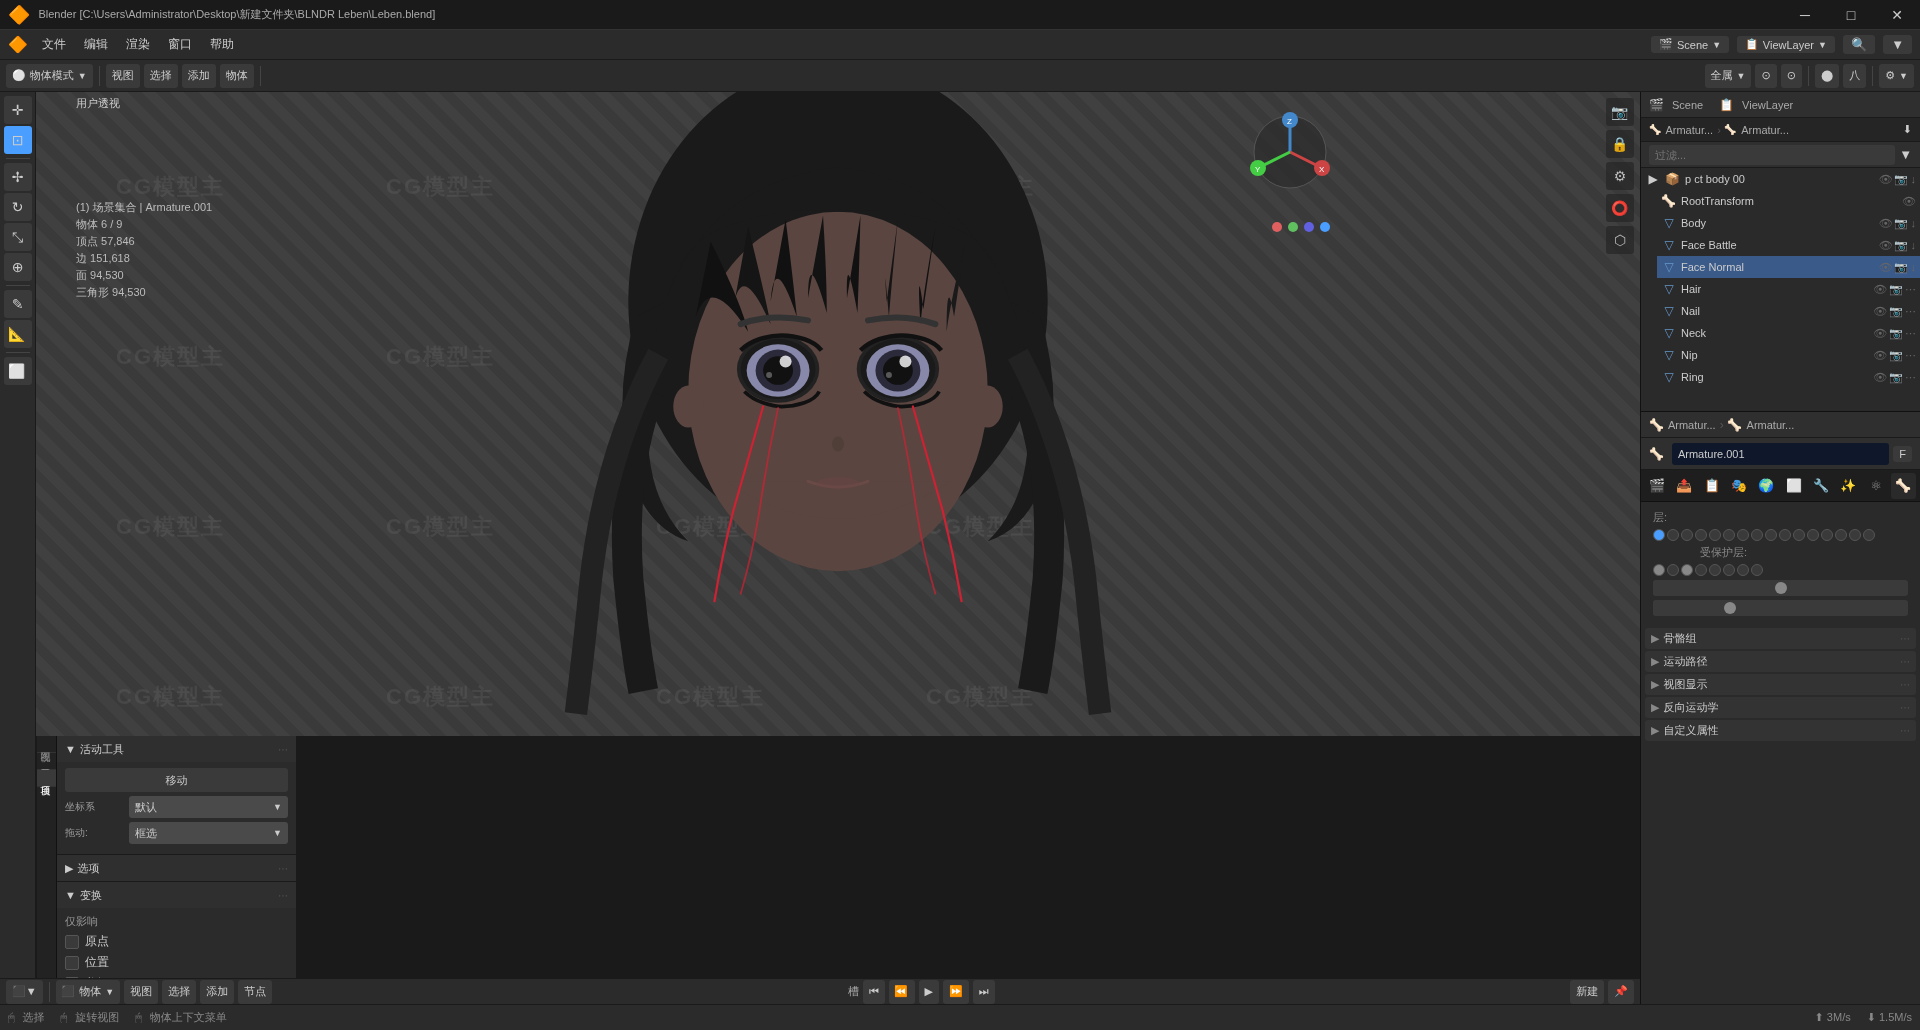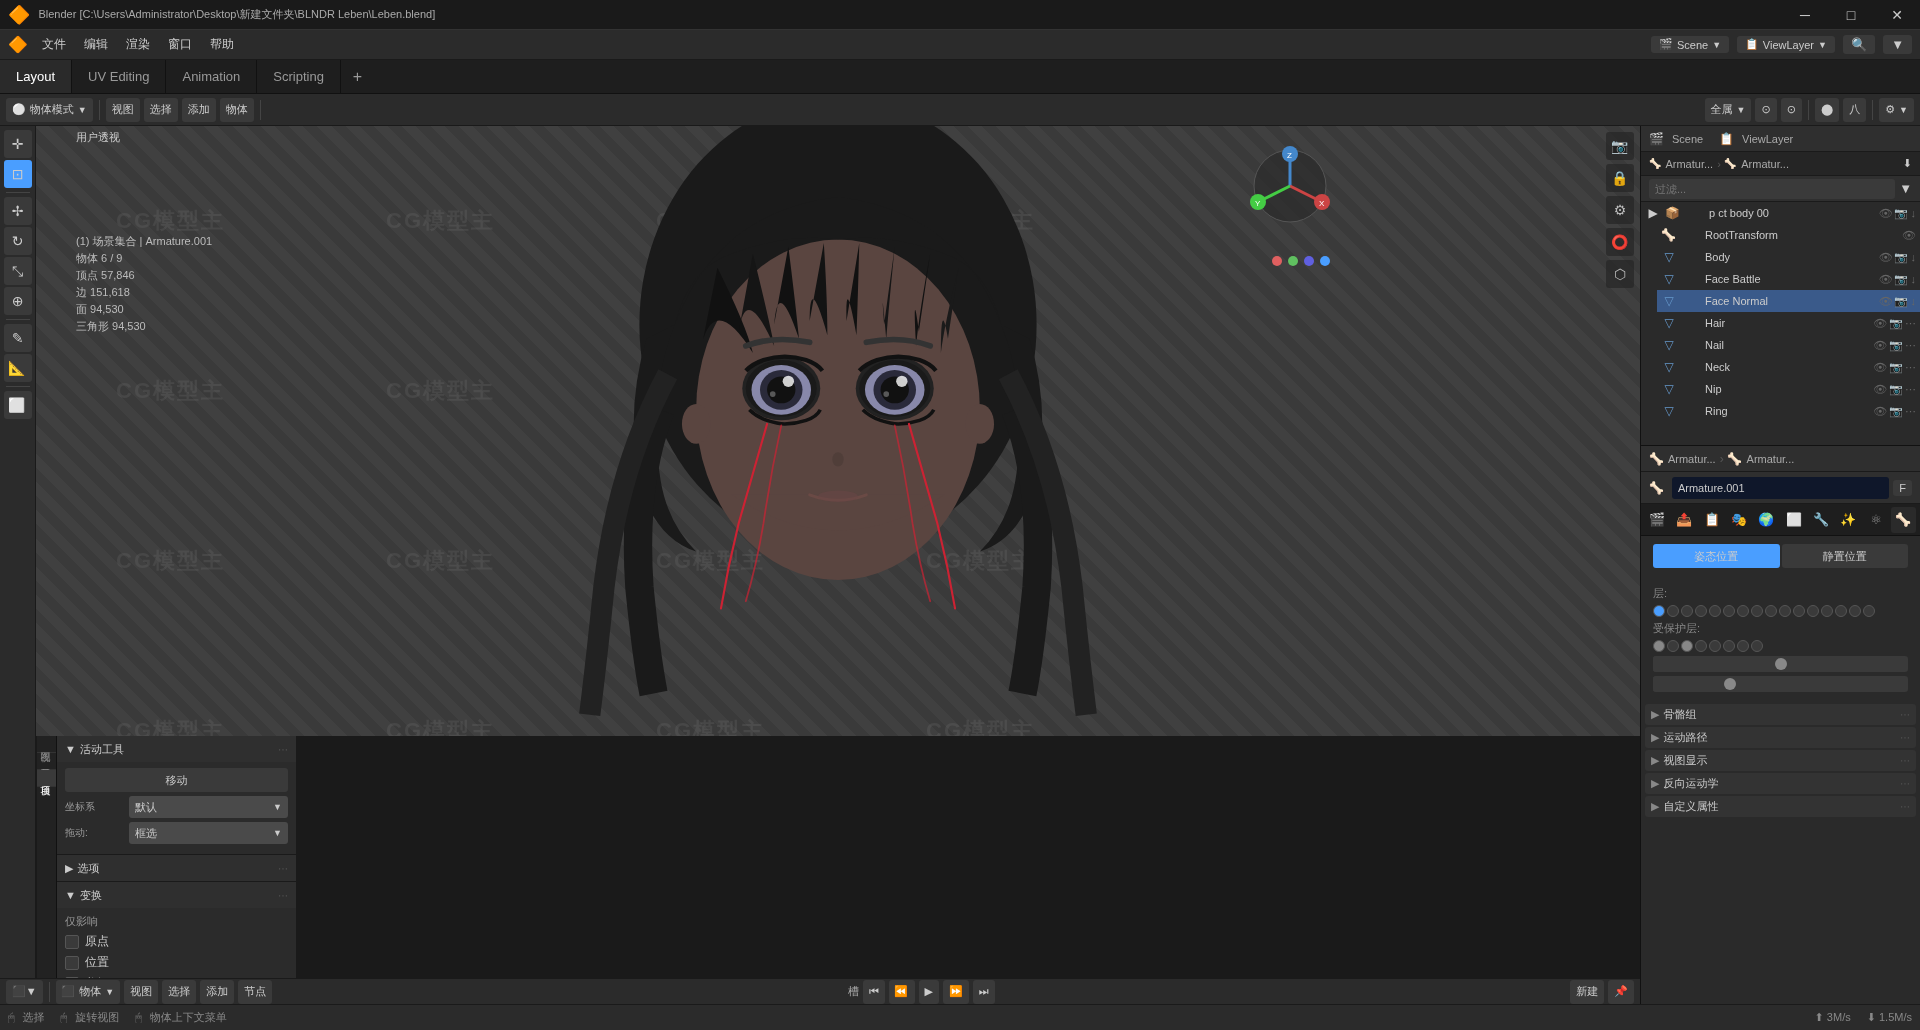--- a/index.html
+++ b/index.html
@@ -298,21 +298,21 @@
       display: flex;
       align-items: center;
       padding: 0 4px;
       cursor: pointer;
       gap: 4px;
       font-size: 11px;
     }
     .ol-item.selected { background: #3a5a8a; }
     .ol-indent { margin-left: 16px; }
     .ol-icon { font-size: 12px; width: 16px; text-align: center; }
-    .ol-name { flex: 1; margin-left: 24px; }
+    .ol-name { flex: 1; }
     .ol-vis-icons { display: flex; gap: 2px; color: #666; }
     .ol-vis-icons span { font-size: 11px; cursor: pointer; }
 
     
     #armature-info {
       height: 32px;
       background: #2f2f2f;
       display: flex;
       align-items: center;
       padding: 0 8px;
@@ -650,27 +650,20 @@
       <span style="display:flex; align-items:center; gap:4px; padding:2px 8px; background:#3a3a3a; border-radius:3px; font-size:11px;">
         <span style="color:#aaa;">📋</span>
         <span>ViewLayer</span>
         <span style="font-size:9px;">▼</span>
       </span>
       <span style="padding:2px 8px; background:#3a3a3a; border-radius:3px; font-size:13px;">🔍</span>
       <span style="padding:2px 8px; background:#3a3a3a; border-radius:3px; font-size:13px;">▼</span>
     </div>
   </div>
 
-  <div id="workspace-tabs">
-    <div class="ws-tab active">Layout</div>
-    <div class="ws-tab">UV Editing</div>
-    <div class="ws-tab">Animation</div>
-    <div class="ws-tab">Scripting</div>
-    <div class="ws-tab-add">+</div>
-  </div>
 
   <div id="header-toolbar">
     <button class="toolbar-btn">
       <span>⚪</span>
       <span>物体模式</span>
       <span style="font-size:9px;">▼</span>
     </button>
     <div class="toolbar-separator"></div>
     <button class="toolbar-btn">视图</button>
     <button class="toolbar-btn">选择</button>
@@ -1095,26 +1088,20 @@
           <div class="pi-btn" title="World">🌍</div>
           <div class="pi-btn" title="Object">⬜</div>
           <div class="pi-btn" title="Modifier">🔧</div>
           <div class="pi-btn" title="Particles">✨</div>
           <div class="pi-btn" title="Physics">⚛</div>
           <div class="pi-btn active" title="Object Data">🦴</div>
         </div>
 
         <div class="props-scroll">
 
-          <div class="sec-content">
-            <div class="pose-btn-row">
-              <button class="pose-btn active">姿态位置</button>
-              <button class="pose-btn">静置位置</button>
-            </div>
-          </div>
 
           <div class="sec-content">
             <div style="font-size:11px; color:#888; margin-bottom:4px;">层:</div>
             <div class="layer-grid">
               <div class="lg-dot on2"></div>
               <div class="lg-dot"></div>
               <div class="lg-dot"></div>
               <div class="lg-dot"></div>
               <div class="lg-dot"></div>
               <div class="lg-dot"></div>
@@ -1122,21 +1109,21 @@
               <div class="lg-dot"></div>
               <div class="lg-dot"></div>
               <div class="lg-dot"></div>
               <div class="lg-dot"></div>
               <div class="lg-dot"></div>
               <div class="lg-dot"></div>
               <div class="lg-dot"></div>
               <div class="lg-dot"></div>
               <div class="lg-dot"></div>
             </div>
-            <div style="font-size:11px; color:#888; margin-bottom:4px;">受保护层:</div>
+            <div style="font-size:11px; color:#888; margin-bottom:4px;margin-left:47px;">受保护层:</div>
             <div class="layer-grid">
               <div class="lg-dot on"></div>
               <div class="lg-dot"></div>
               <div class="lg-dot on"></div>
               <div class="lg-dot"></div>
               <div class="lg-dot"></div>
               <div class="lg-dot"></div>
               <div class="lg-dot"></div>
               <div class="lg-dot"></div>
             </div>

